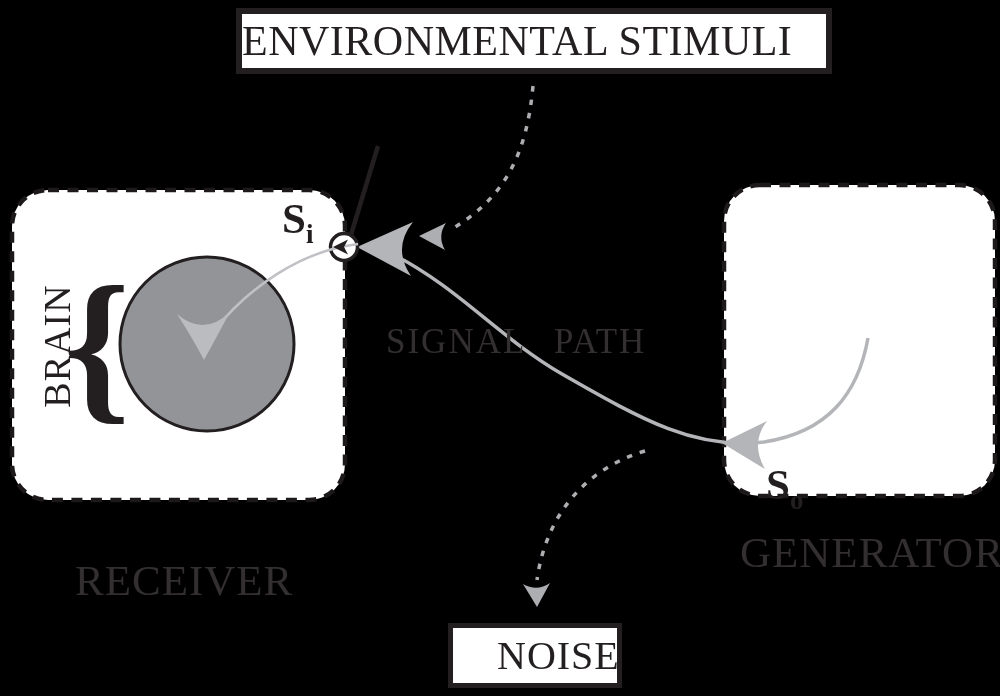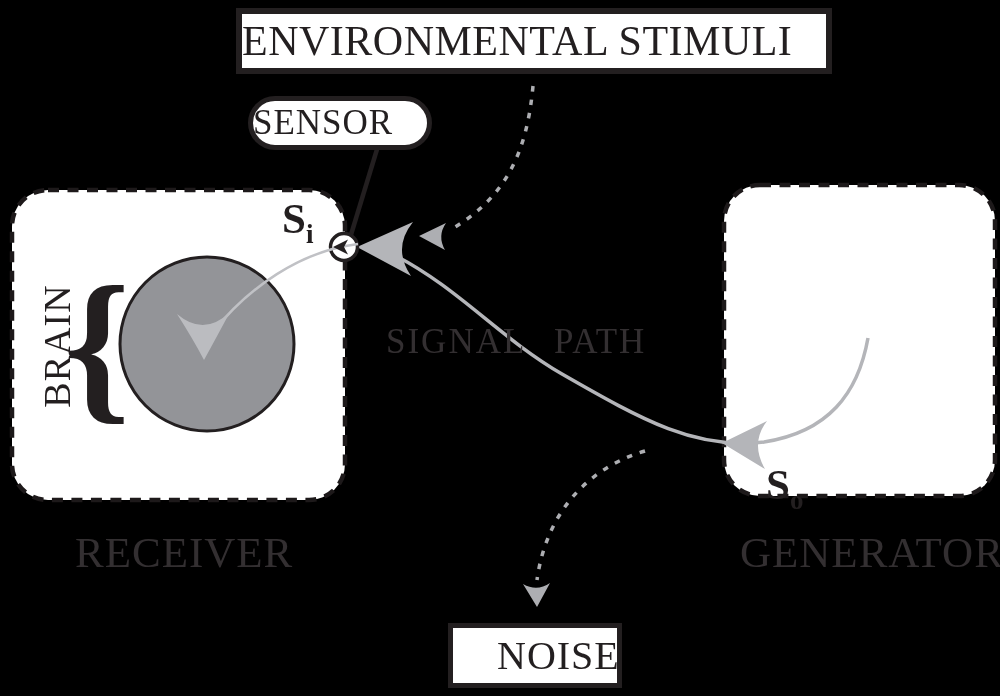--- a/index.html
+++ b/index.html
@@ -25,21 +25,21 @@
     box-sizing:border-box;
     display:flex;align-items:center;justify-content:flex-start;
   }
   .title-box{left:236px;top:8px;width:596px;height:66px;font-size:42px;letter-spacing:0.5px;}
   .sensor-pill{
     left:248px;top:96px;width:184px;height:54px;border-radius:29px;
     border-width:5.5px;font-size:35px;letter-spacing:1px;
   }
   .noise-box{left:448px;top:623px;width:174px;height:65px;border-width:5.5px;font-size:40px;letter-spacing:1px;padding-left:44px;}
   .caption{font-size:43px;color:var(--dim-ink);letter-spacing:1px;white-space:nowrap;}
-  .receiver-caption{left:75px;top:528px;}
+  .receiver-caption{left:75px;top:556px;}
   .generator-caption{left:740px;top:528px;}
   .signal-word{font-size:35px;color:var(--dim-ink);letter-spacing:2px;white-space:nowrap;}
   .signal-w1{left:386px;top:322px;}
   .signal-w2{left:554px;top:322px;}
   .s-label{font-size:43px;color:var(--ink);white-space:nowrap;font-weight:bold;}
   .s-label sub{font-size:27px;line-height:0;}
   .si-label{left:282px;top:194px;}
   .so-label{left:766px;top:460px;}
   .brain-label{
     left:-25px;top:324px;width:164px;height:44px;
@@ -95,23 +95,20 @@
     <path class="s-lighter" stroke-width="2.5" d="M 358,244 C 300,251 248,288 213,332"></path>
     <path class="f-ink" d="M 333,247 L 348,239.5 L 344,247 L 348,254.5 Z"></path>
 
     <path class="f-lighter" d="M 177,314 Q 204,337 230,312 Q 215,340 204,360 Q 193,339 177,314 Z"></path>
   </svg>
 
   <div class="abs box title-box">
     <span>ENVIRONMENTAL STIMULI</span>
   </div>
 
-  <div class="abs box sensor-pill">
-    <span>SENSOR</span>
-  </div>
 
   <div class="abs box noise-box">
     <span>NOISE</span>
   </div>
 
   <div class="abs brain-label">BRAIN</div>
   <div class="abs brace">{</div>
 
   <div class="abs s-label si-label">
     <span>S</span><sub>i</sub>

